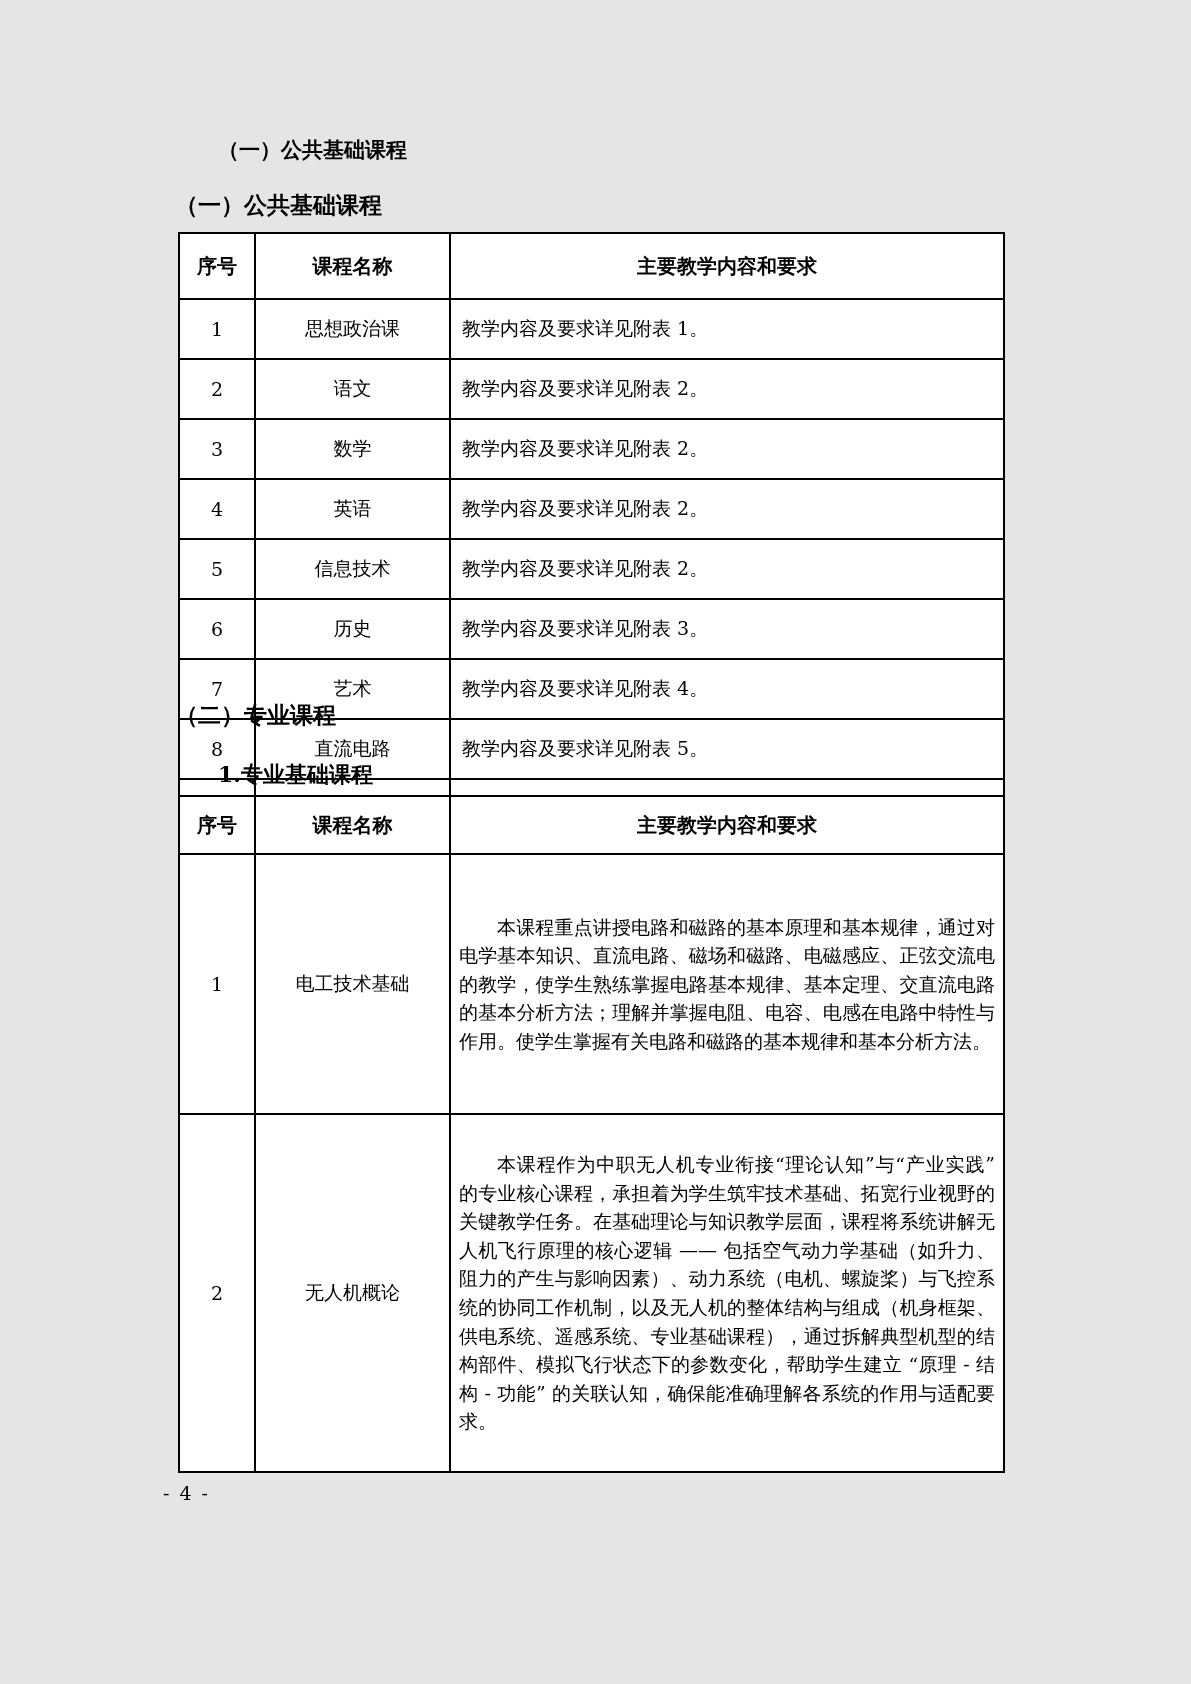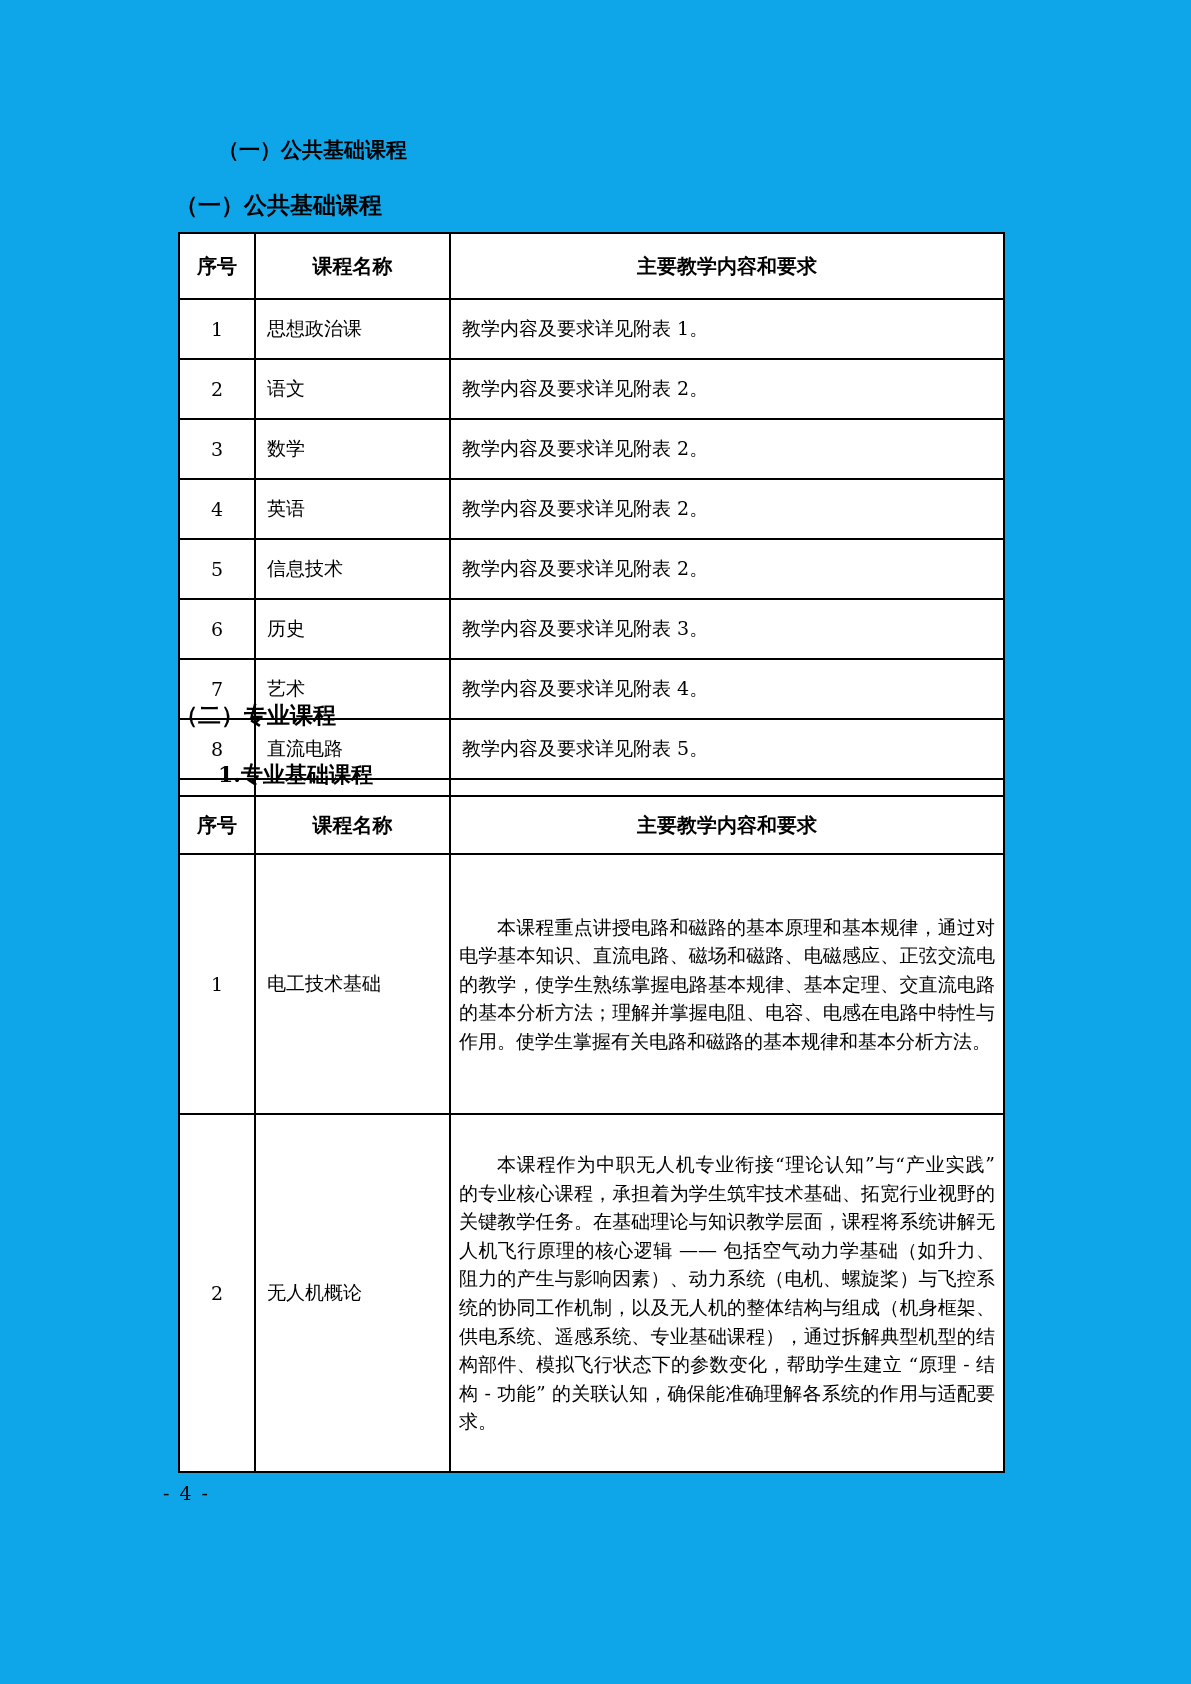--- a/index.html
+++ b/index.html
@@ -1,20 +1,20 @@
 <!DOCTYPE html>
 <html><head>
 <meta charset="utf-8">
 <style>
   html, body { margin: 0; padding: 0; background: #ffffff; }
   .page {
     position: relative;
     width: 1191px;
     height: 1684px;
-    background: #0ea5e9;
+    background: #e5e5e5;
     font-family: "DejaVu Serif", "Liberation Serif", serif;
     color: #000000;
   }
   .heading {
     position: absolute;
     font-weight: bold;
     white-space: nowrap;
     font-family: "DejaVu Serif", "Liberation Serif", serif;
   }
   .h-sub1   { left: 218px; top: 136px; font-size: 21px; }
@@ -46,21 +46,21 @@
   .course-table th {
     font-weight: bold;
     font-size: 20px;
     text-align: center;
     height: 42px;
   }
   .table-prof th { height: 34px; }
 
   .table-public td { height: 36px; }
   .td-num  { text-align: center; }
-  .td-name { }
+  .td-name { text-align: center; }
   .td-desc { text-align: left; padding-left: 14px; padding-right: 6px; }
 
   .table-prof td.td-para {
     text-align: justify;
     padding: 4px 8px;
   }
   .table-prof .row-elec td { height: 236px; }
   .table-prof .row-uav  td { height: 334px; }
   .para {
     line-height: 28.6px;

